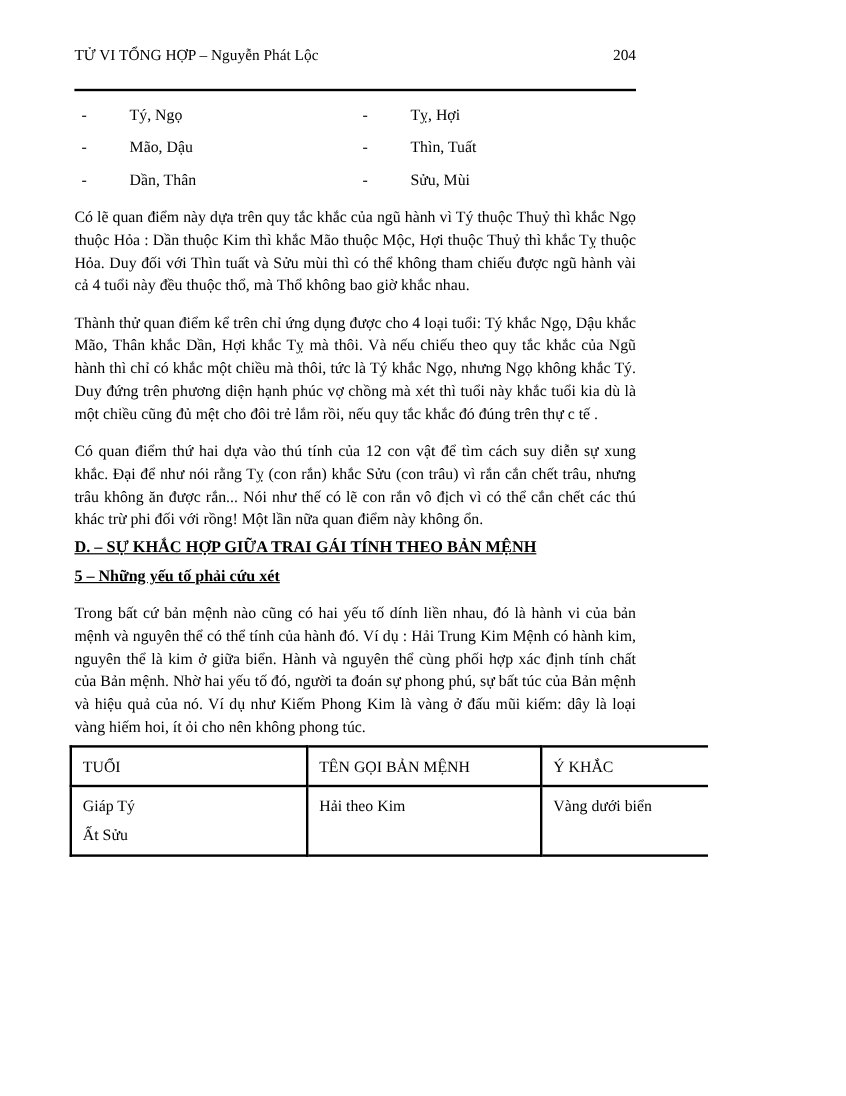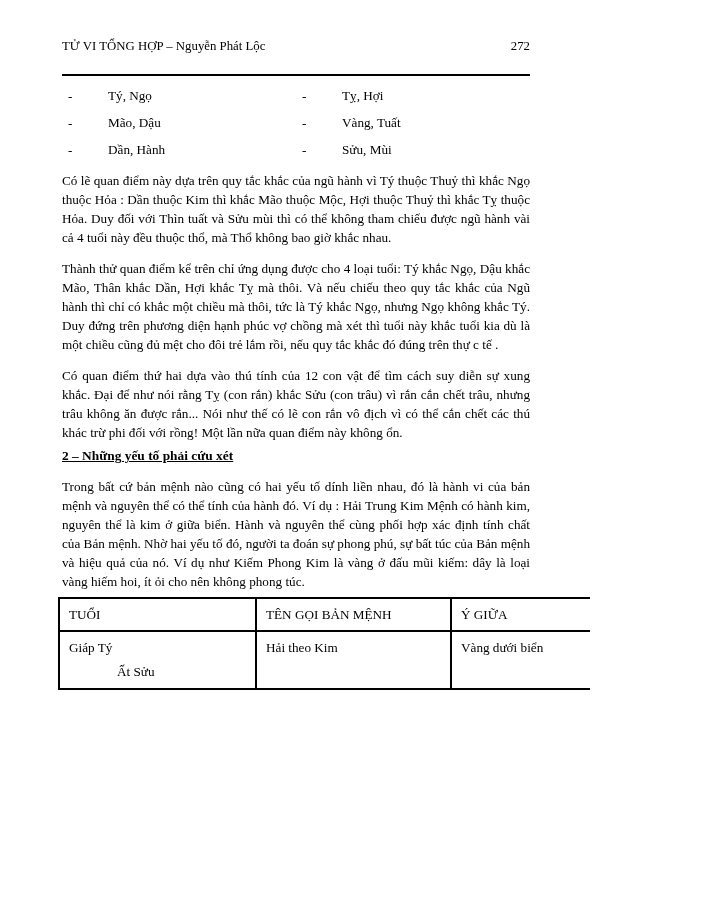--- a/index.html
+++ b/index.html
@@ -52,30 +52,30 @@
   .menh-table th, .menh-table td {
     border: 2px solid #000;
     padding: 6px 9px;
     font-size: 13.2px; font-weight: normal;
     text-align: left; vertical-align: top;
     line-height: 19px;
   }
   .menh-table thead th { height: 33px; }
   .menh-table tbody td { height: 58px; }
   .menh-table tr.row-sep td { border-top-width: 3px; }
-  .age-line + .age-line { margin-top: 5px; margin-left: 48px; }
+  .age-line + .age-line { margin-top: 5px; }
 </style>
 </head>
 <body>
 
 <div class="page">
 
   <div class="running-header">
     <span>TỬ VI TỔNG HỢP – Nguyễn Phát Lộc</span>
-    <span>272</span>
+    <span>204</span>
   </div>
 
   <hr class="header-rule">
 
   <div class="pair-list">
     <div class="pair-row">
       <div class="pair-cell">
         <span class="dash">-</span>
         <span>Tý, Ngọ</span>
       </div>
@@ -84,54 +84,55 @@
         <span>Tỵ, Hợi</span>
       </div>
     </div>
     <div class="pair-row">
       <div class="pair-cell">
         <span class="dash">-</span>
         <span>Mão, Dậu</span>
       </div>
       <div class="pair-cell">
         <span class="dash">-</span>
-        <span>Vàng, Tuất</span>
+        <span>Thìn, Tuất</span>
       </div>
     </div>
     <div class="pair-row">
       <div class="pair-cell">
         <span class="dash">-</span>
-        <span>Dần, Hành</span>
+        <span>Dần, Thân</span>
       </div>
       <div class="pair-cell">
         <span class="dash">-</span>
         <span>Sửu, Mùi</span>
       </div>
     </div>
   </div>
 
   <p class="body-para">Có lẽ quan điểm này dựa trên quy tắc khắc của ngũ hành vì Tý thuộc Thuỷ thì khắc Ngọ thuộc Hỏa : Dần thuộc Kim thì khắc Mão thuộc Mộc, Hợi thuộc Thuỷ thì khắc Tỵ thuộc Hỏa. Duy đối với Thìn tuất và Sửu mùi thì có thể không tham chiếu được ngũ hành vài cả 4 tuổi này đều thuộc thổ, mà Thổ không bao giờ khắc nhau.</p>
   <p class="body-para">Thành thử quan điểm kể trên chỉ ứng dụng được cho 4 loại tuổi: Tý khắc Ngọ, Dậu khắc Mão, Thân khắc Dần, Hợi khắc Tỵ mà thôi. Và nếu chiếu theo quy tắc khắc của Ngũ hành thì chỉ có khắc một chiều mà thôi, tức là Tý khắc Ngọ, nhưng Ngọ không khắc Tý. Duy đứng trên phương diện hạnh phúc vợ chồng mà xét thì tuổi này khắc tuổi kia dù là một chiều cũng đủ mệt cho đôi trẻ lắm rồi, nếu quy tắc khắc đó đúng trên thự c tế .</p>
   <p class="body-para">Có quan điểm thứ hai dựa vào thú tính của 12 con vật để tìm cách suy diễn sự xung khắc. Đại để như nói rằng Tỵ (con rắn) khắc Sửu (con trâu) vì rắn cắn chết trâu, nhưng trâu không ăn được rắn... Nói như thế có lẽ con rắn vô địch vì có thể cắn chết các thú khác trừ phi đối với rồng! Một lần nữa quan điểm này không ổn.</p>
 
-  <h3 class="sub-heading">2 – Những yếu tố phải cứu xét</h3>
+  <h2 class="section-heading">D. – SỰ KHẮC HỢP GIỮA TRAI GÁI TÍNH THEO BẢN MỆNH</h2>
+  <h3 class="sub-heading">5 – Những yếu tố phải cứu xét</h3>
 
   <p class="body-para">Trong bất cứ bản mệnh nào cũng có hai yếu tố dính liền nhau, đó là hành vi của bản mệnh và nguyên thể có thể tính của hành đó. Ví dụ : Hải Trung Kim Mệnh có hành kim, nguyên thể là kim ở giữa biển. Hành và nguyên thể cùng phối hợp xác định tính chất của Bản mệnh. Nhờ hai yếu tố đó, người ta đoán sự phong phú, sự bất túc của Bản mệnh và hiệu quả của nó. Ví dụ như Kiếm Phong Kim là vàng ở đấu mũi kiếm: dây là loại vàng hiếm hoi, ít ỏi cho nên không phong túc.</p>
 
   <table class="menh-table">
     <colgroup>
         <col class="c1">
         <col class="c2">
         <col class="c3">
       </colgroup>
     <thead>
       <tr>
         <th>TUỔI</th>
         <th>TÊN GỌI BẢN MỆNH</th>
-        <th>Ý GIỮA</th>
+        <th>Ý KHẮC</th>
       </tr>
     </thead>
     <tbody>
       <tr>
         <td>
           <div class="age-line">Giáp Tý</div>
           <div class="age-line">Ất Sửu</div>
         </td>
         <td>Hải theo Kim</td>
         <td>Vàng dưới biển</td>

